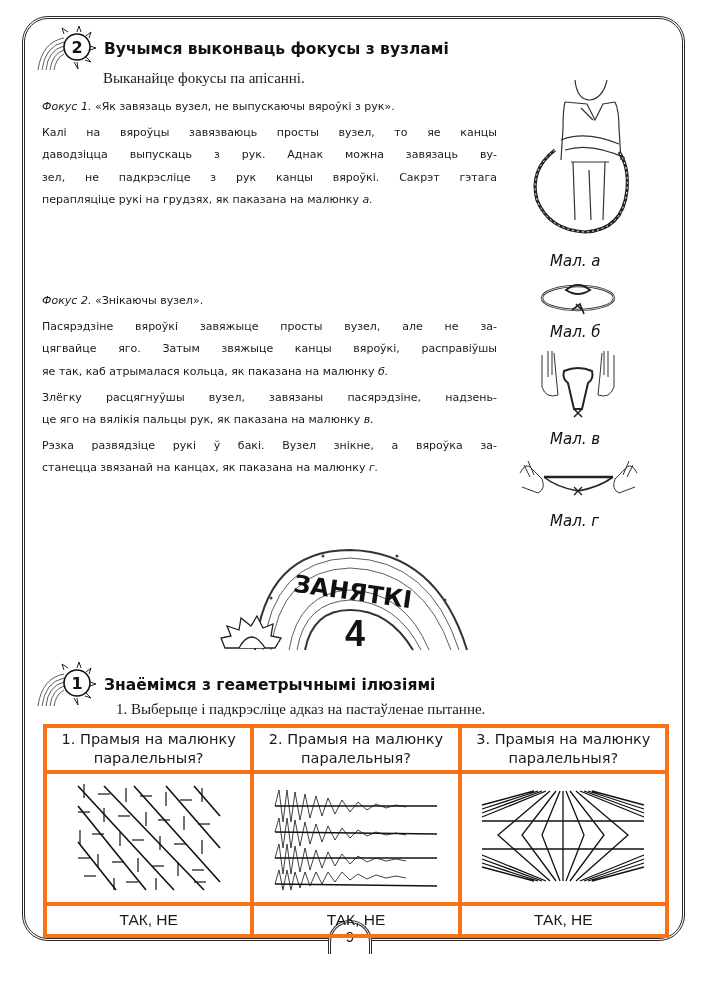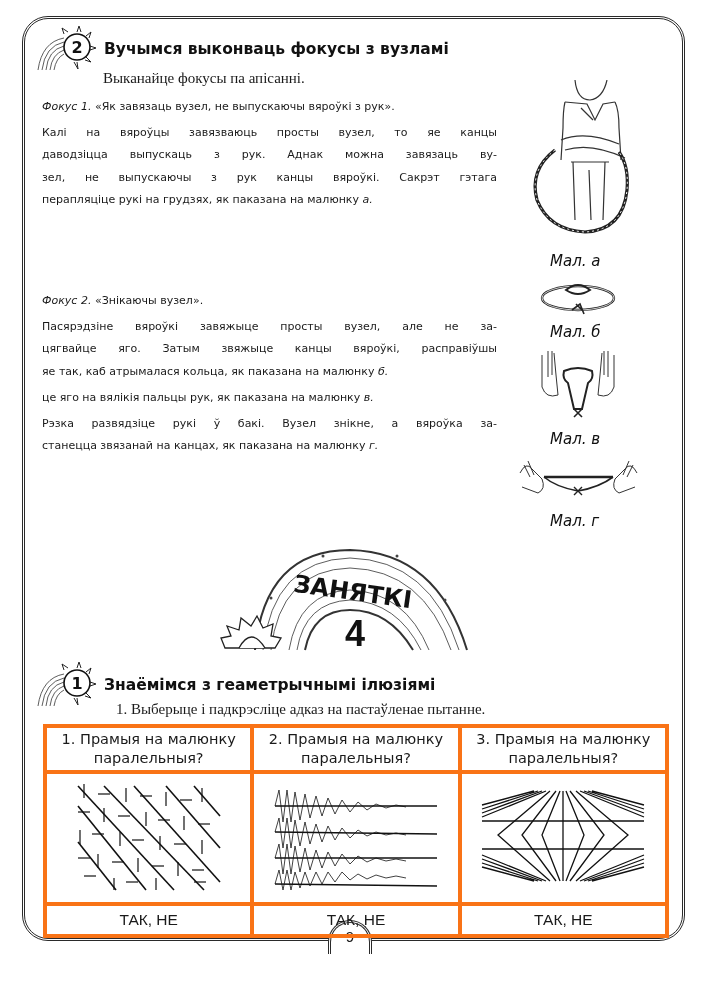--- a/index.html
+++ b/index.html
@@ -53,35 +53,36 @@
 <div class="heading" style="left:104px;top:40px;text-align:center;">Вучымся выконваць фокусы з вузламі</div>
 <div class="sub" style="left:103px;top:70px;">Выканайце фокусы па апісанні.</div>
 
 <div class="text-block" style="top:96px;">
   <p>
     <span class="line last"><span class="ital">Фокус 1.</span> <span>«Як завязаць вузел, не выпускаючы вяроўкі з рук».</span></span>
   </p>
   <p>
     <span class="line">Калі на вяроўцы завязваюць просты вузел, то яе канцы</span>
     <span class="line">даводзіцца выпускаць з рук. Аднак можна завязаць ву-</span>
-    <span class="line">зел, не выпускаючы з рук канцы вяроўкі. Сакрэт гэтага</span>
+    <span class="line">зел, не падкрэсліце з рук канцы вяроўкі. Сакрэт гэтага</span>
     <span class="line last"><span>перапляціце рукі на грудзях, як паказана на малюнку</span> <span class="ital">а.</span></span>
   </p>
 </div>
 
 <div class="text-block" style="top:290px;">
   <p>
     <span class="line last"><span class="ital">Фокус 2.</span> <span>«Знікаючы вузел».</span></span>
   </p>
   <p>
     <span class="line">Пасярэдзіне вяроўкі завяжыце просты вузел, але не за-</span>
     <span class="line">цягвайце яго. Затым звяжыце канцы вяроўкі, расправіўшы</span>
     <span class="line last"><span>яе так, каб атрымалася кольца, як паказана на малюнку</span> <span class="ital">б.</span></span>
   </p>
   <p>
+    <span class="line">Злёгку расцягнуўшы вузел, завязаны пасярэдзіне, надзень-</span>
     <span class="line last"><span>це яго на вялікія пальцы рук, як паказана на малюнку</span> <span class="ital">в.</span></span>
   </p>
   <p>
     <span class="line">Рэзка развядзіце рукі ў бакі. Вузел знікне, а вяроўка за-</span>
     <span class="line last"><span>станецца звязанай на канцах, як паказана на малюнку</span> <span class="ital">г.</span></span>
   </p>
 </div>
 
 <svg class="fig" style="left:515px;top:80px;" width="130" height="165" viewBox="0 0 130 165">
   <g fill="none" stroke="#333" stroke-width="1.2">

